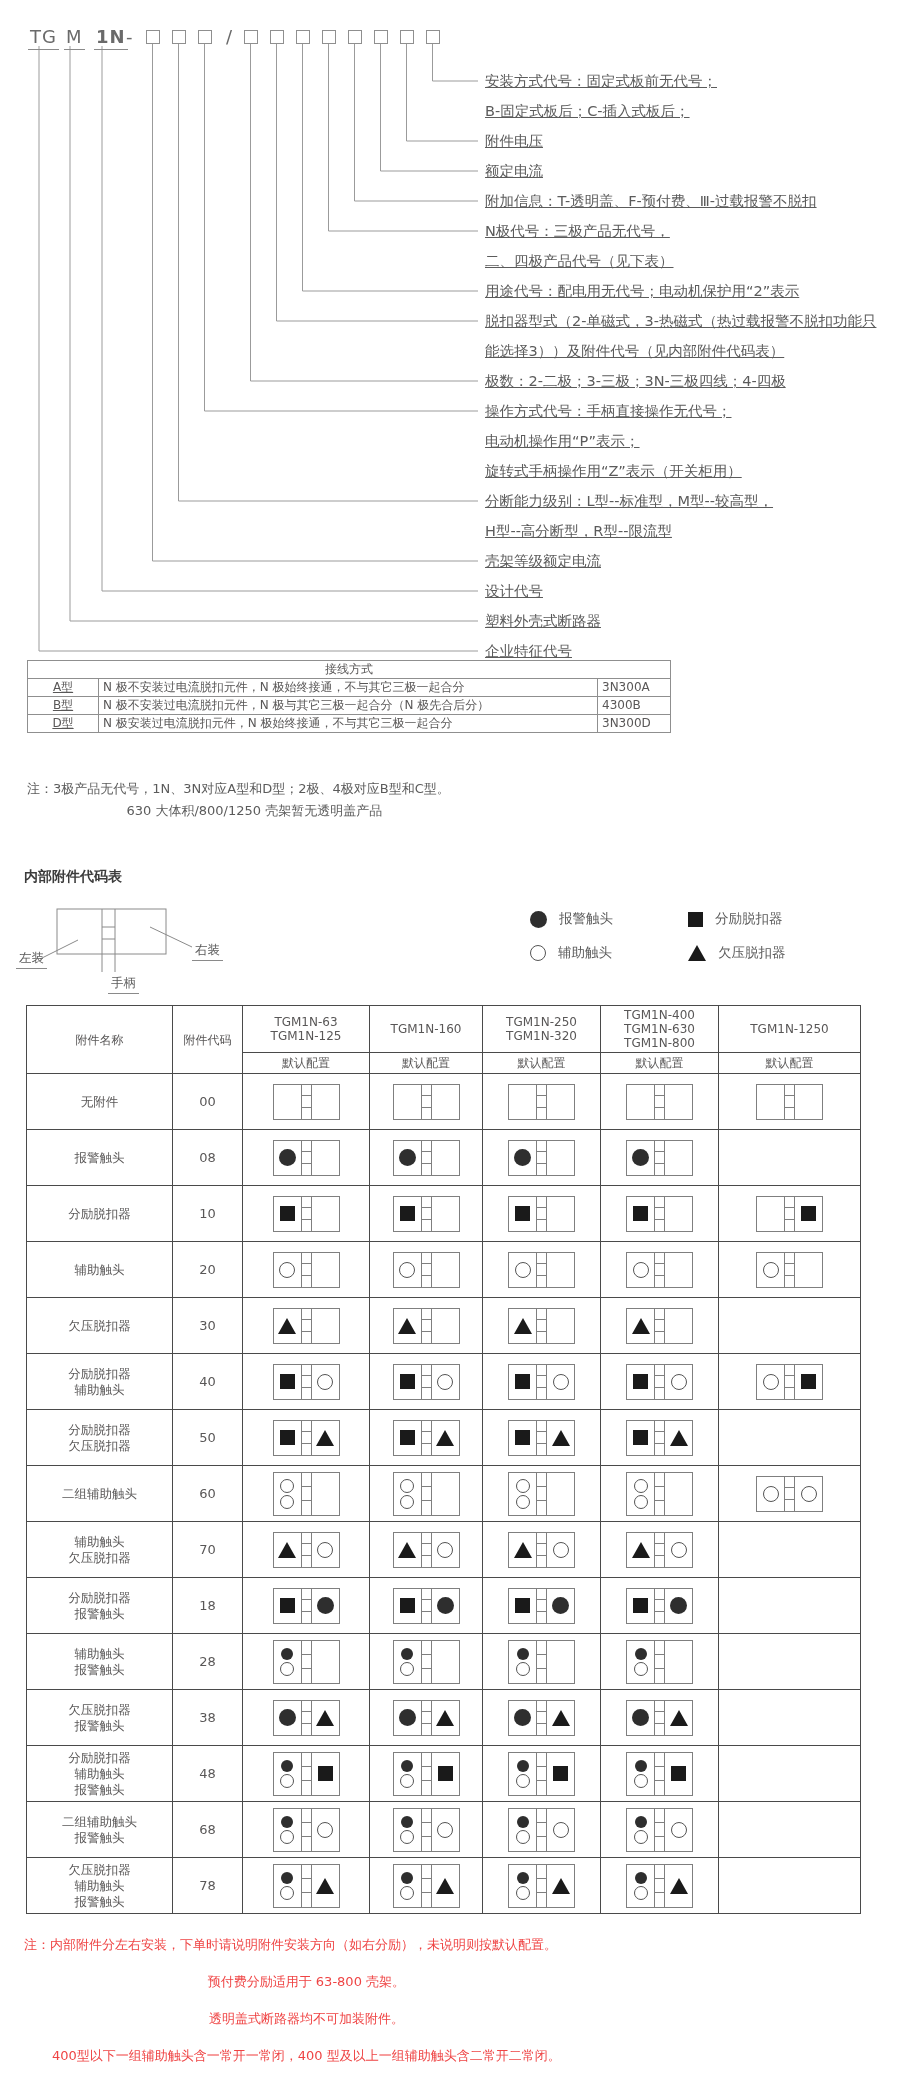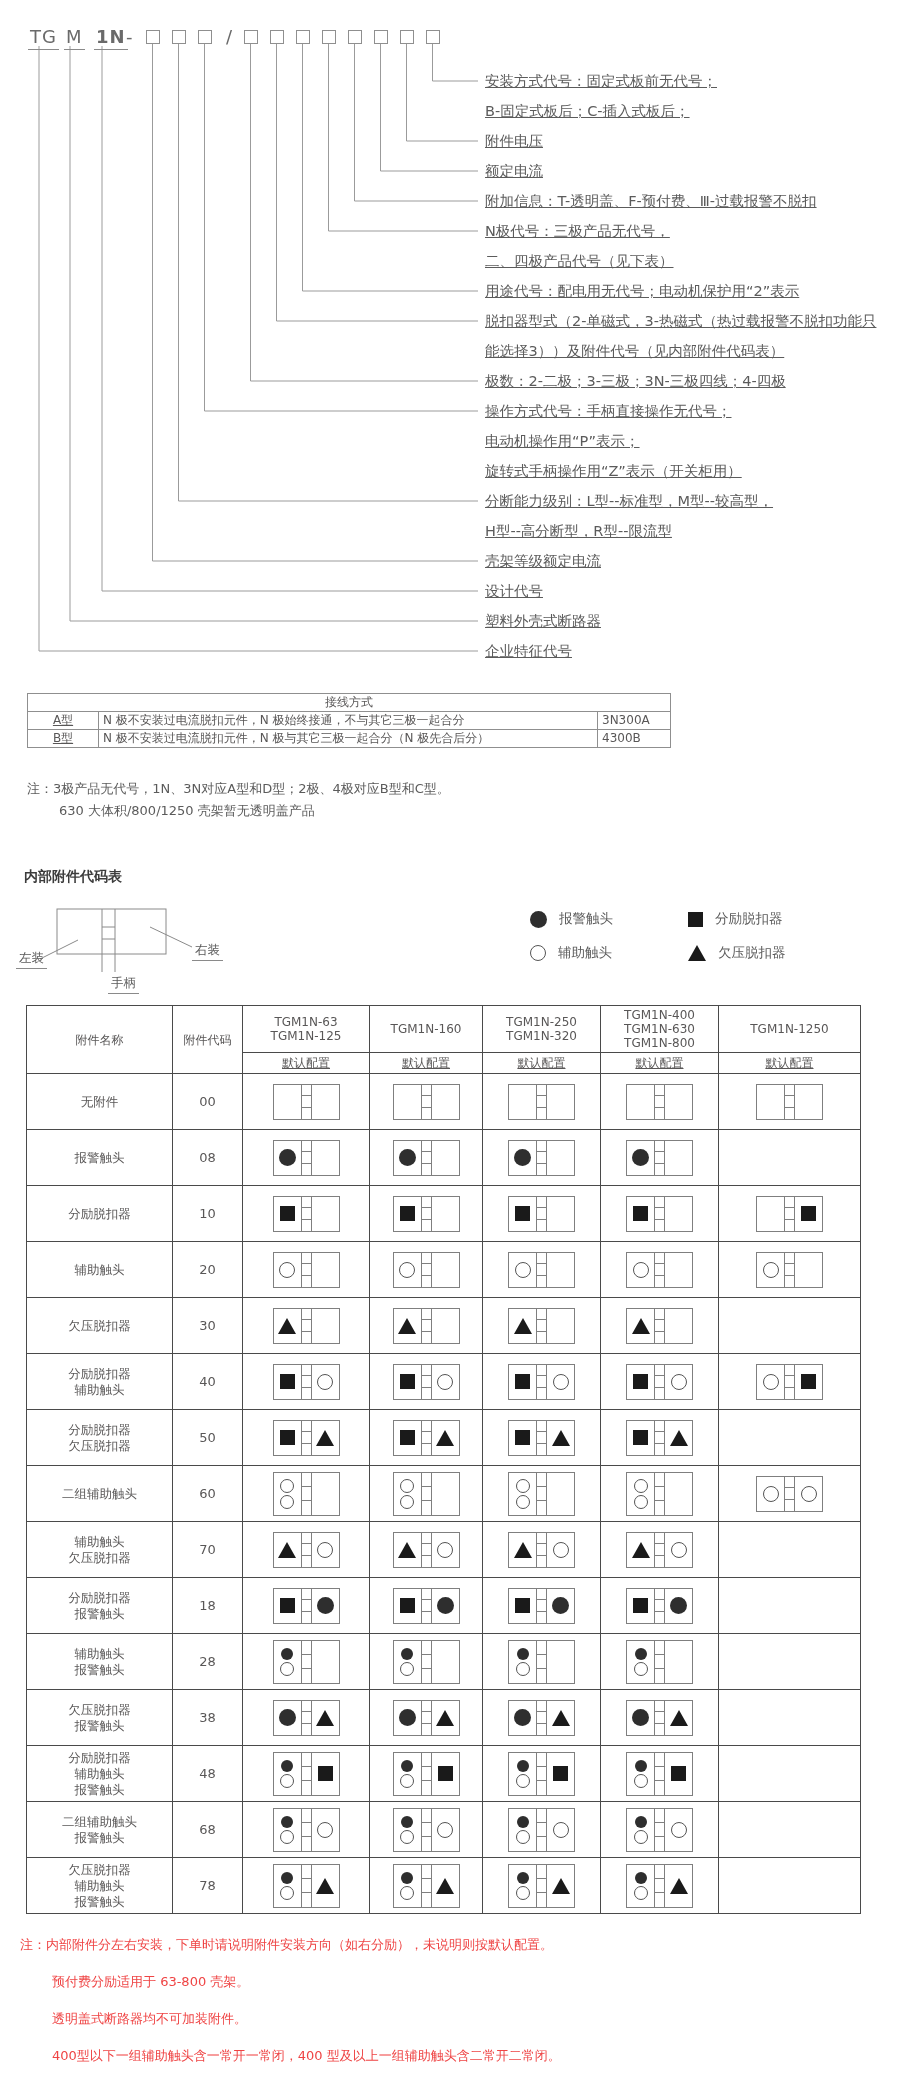--- a/index.html
+++ b/index.html
@@ -5,27 +5,27 @@
   html,body{margin:0;padding:0;background:#fff;}
   body{width:900px;height:2096px;position:relative;font-family:"DejaVu Sans",sans-serif;color:#595757;overflow:hidden;}
   
   #leader-svg{position:absolute;left:0;top:0;width:900px;height:700px;}
   #leader-svg polyline{fill:none;stroke:#9b9b9b;stroke-width:1;}
   .code-part{position:absolute;top:26px;font-size:18px;color:#6a6a6a;letter-spacing:1px;}
   .code-part.ul{border-bottom:1px solid #8a8a8a;padding:0 2px 2px 2px;}
   .code-box{position:absolute;top:30px;width:12px;height:12px;border:1px solid #8f8f8f;background:#fff;}
   .code-label{position:absolute;left:485px;height:30px;line-height:30px;font-size:14.5px;color:#5b5b5b;white-space:nowrap;text-decoration:underline;}
   
-  #wiring-table{position:absolute;left:27px;top:660px;width:643px;border-collapse:collapse;table-layout:fixed;font-size:12px;color:#595757;margin-top:33px;}
+  #wiring-table{position:absolute;left:27px;top:660px;width:643px;border-collapse:collapse;table-layout:fixed;font-size:12px;color:#595757;}
   #wiring-table td,#wiring-table th{border:1px solid #8f8f8f;height:17px;padding:0 4px;font-weight:normal;line-height:15px;}
   #wiring-table th{text-align:center;}
   .wt-type{text-align:center;text-decoration:underline;}
   .wt-code{text-align:left;padding-left:6px;}
   
-  .note-line{white-space:nowrap;}
+  .note-line{white-space:nowrap;text-align:center;}
   #wiring-notes{position:absolute;left:27px;top:778px;font-size:13px;line-height:21.5px;color:#5b5b5b;}
   #wiring-notes .indent{padding-left:32px;}
   #bottom-notes{position:absolute;left:20px;top:1926px;font-size:13px;line-height:37px;color:#ef4444;}
   #bottom-notes .indent{padding-left:32px;}
   
   #acc-title{position:absolute;left:24px;top:868px;font-size:14px;font-weight:bold;color:#3c3c3c;}
   #handle-svg{position:absolute;left:0;top:895px;width:260px;height:110px;}
   #handle-svg line,#handle-svg rect,#handle-svg path{stroke:#8a8a8a;stroke-width:1;fill:none;}
   .hd-label{position:absolute;font-size:12.5px;color:#5b5b5b;border-bottom:1px solid #8a8a8a;padding:0 3px 1px 3px;}
   #legend{position:absolute;left:530px;top:910px;display:grid;grid-template-columns:158px auto;grid-row-gap:16px;font-size:13.5px;color:#5b5b5b;}
@@ -35,21 +35,21 @@
   .s-alarm{width:17px;height:17px;border-radius:50%;background:#2e2e2e;}
   .s-aux{width:14px;height:14px;border-radius:50%;border:1.5px solid #555;background:#fff;}
   .s-shunt{width:15px;height:15px;background:#1a1a1a;}
   .s-uv{width:0;height:0;border-left:9px solid transparent;border-right:9px solid transparent;border-bottom:16px solid #1a1a1a;background:none;}
   .sm .s-alarm,.sm .s-aux{width:12px;height:12px;}
   
   #acc-table{position:absolute;left:26px;top:1005px;width:834px;border-collapse:collapse;table-layout:fixed;font-size:13px;color:#595757;}
   #acc-table th,#acc-table td{border:1px solid #4a4a4a;font-weight:normal;padding:0;text-align:center;vertical-align:middle;}
   #acc-table thead tr.r1 th{height:46px;line-height:14px;font-size:12px;}
   #acc-table thead tr.r2 th{height:20px;font-size:12px;}
-  #acc-table thead .cfg{text-decoration:underline;}
+  #acc-table thead .cfg{}
   #acc-table tbody tr{height:56px;}
   .acc-name{white-space:pre-line;line-height:16px;font-size:12.5px;}
   
   .diag{display:inline-flex;border:1px solid #7f7f7f;background:#fff;height:34px;vertical-align:middle;}
   .diag.tall{height:42px;}
   .d-left,.d-right{width:27px;display:flex;flex-direction:column;align-items:center;justify-content:center;gap:2px;}
   .d-left{border-right:1px solid #7f7f7f;}
   .d-mid{width:9px;border-right:1px solid #7f7f7f;display:flex;flex-direction:column;}
   .d-mid div{flex:1;}
   .d-mid div + div{border-top:1px solid #7f7f7f;}
@@ -128,20 +128,25 @@
   <tr>
     <td class="wt-type">A型</td>
     <td>N 极不安装过电流脱扣元件，N 极始终接通，不与其它三极一起合分</td>
     <td class="wt-code">3N300A</td>
   </tr>
   <tr>
     <td class="wt-type">B型</td>
     <td>N 极不安装过电流脱扣元件，N 极与其它三极一起合分（N 极先合后分）</td>
     <td class="wt-code">4300B</td>
   </tr>
+  <tr>
+    <td class="wt-type">D型</td>
+    <td>N 极安装过电流脱扣元件，N 极始终接通，不与其它三极一起合分</td>
+    <td class="wt-code">3N300D</td>
+  </tr>
 </tbody>
   </table>
 
 <div id="wiring-notes">
   <div class="note-line">注：3极产品无代号，1N、3N对应A型和D型；2极、4极对应B型和C型。</div>
   <div class="note-line indent">630 大体积/800/1250 壳架暂无透明盖产品</div>
 </div>
 
 <div id="acc-title">内部附件代码表</div>
 

